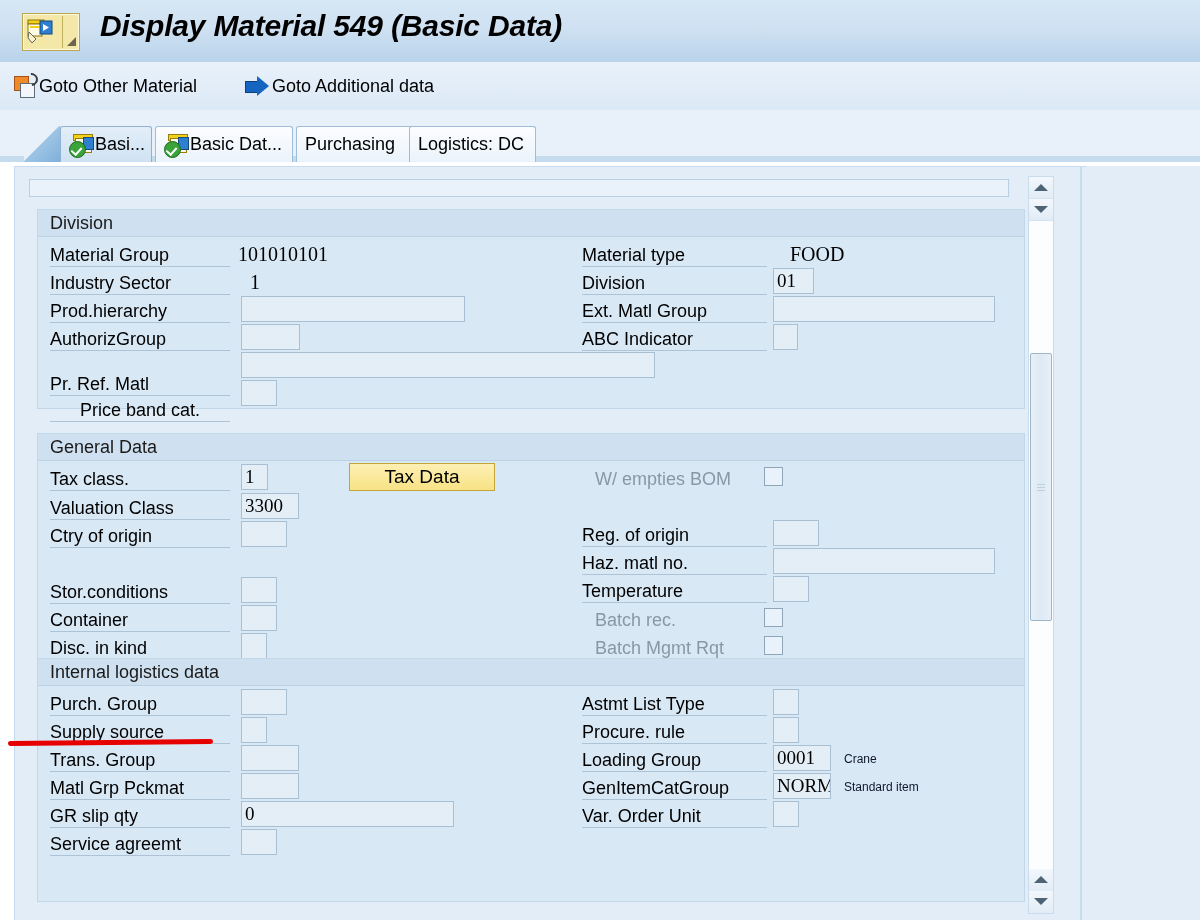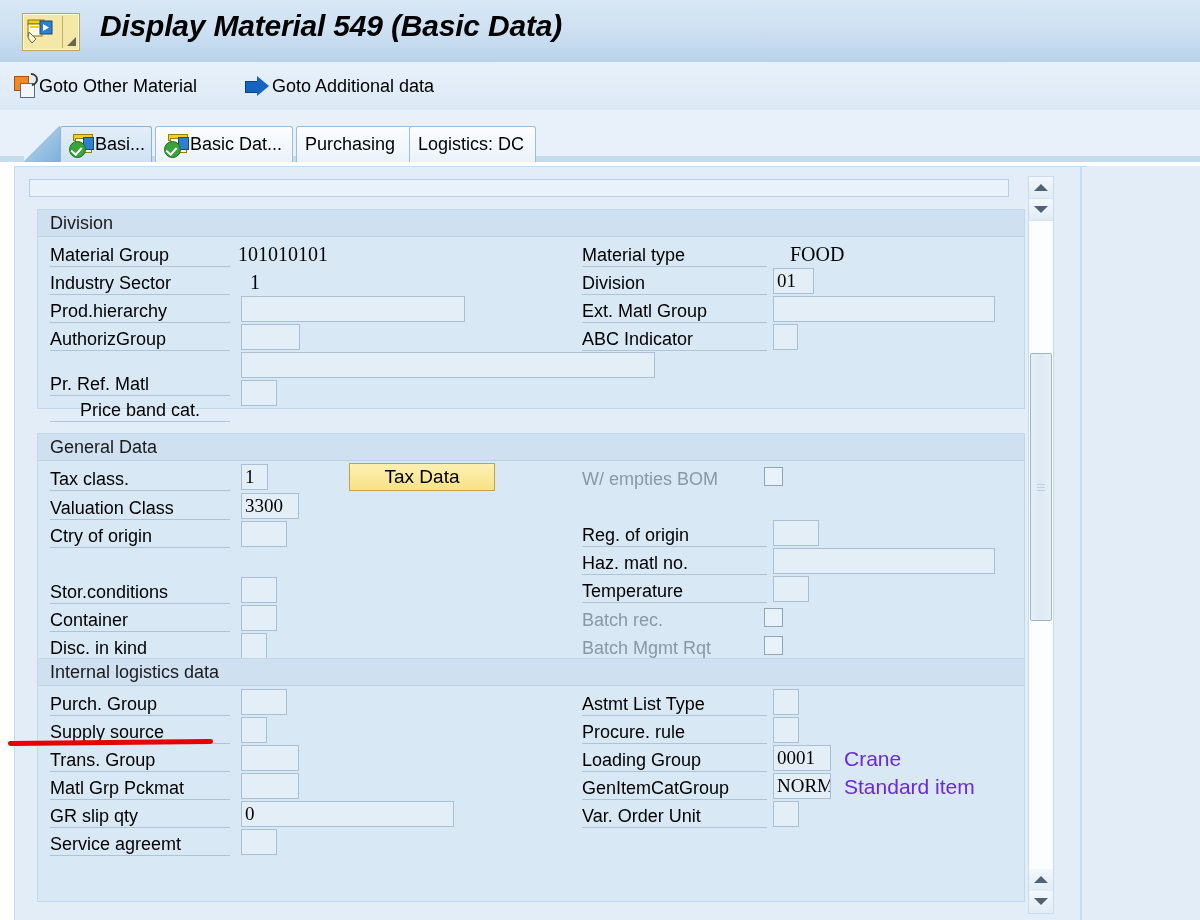--- a/index.html
+++ b/index.html
@@ -238,21 +238,21 @@
 
   .fld-label {
     position: absolute;
     font-size: 18px;
     color: #000000;
     white-space: nowrap;
     border-bottom: 1px solid #aec4d6;
     padding-bottom: 1px;
     line-height: 20px;
   }
-  .fld-label.disabled { color: #8a98a6; border-bottom-color: #c0cfdc; }
+  .fld-label.disabled { color: #8a98a6; border-bottom-color: #c0cfdc; margin-left: 13px; }
   .fld-label.noline { border-bottom: none; }
 
   .fld-input {
     position: absolute;
     background: #e4eef7;
     border: 1px solid #a9c0d4;
     box-sizing: border-box;
     height: 26px;
     font-family: "Liberation Serif", serif;
     font-size: 19px;
@@ -265,22 +265,22 @@
   .fld-plain {
     position: absolute;
     font-family: "Liberation Serif", serif;
     font-size: 20px;
     color: #000000;
     white-space: nowrap;
     line-height: 22px;
   }
   .fld-text {
     position: absolute;
-    font-size: 21px;
-    color: #6d28d9;
+    font-size: 12px;
+    color: #0f172a;
     white-space: nowrap;
     line-height: 22px;
   }
   .chk {
     position: absolute;
     width: 19px; height: 19px;
     background: #e9f2fa;
     border: 1px solid #8fa6b8;
     box-sizing: border-box;
   }

